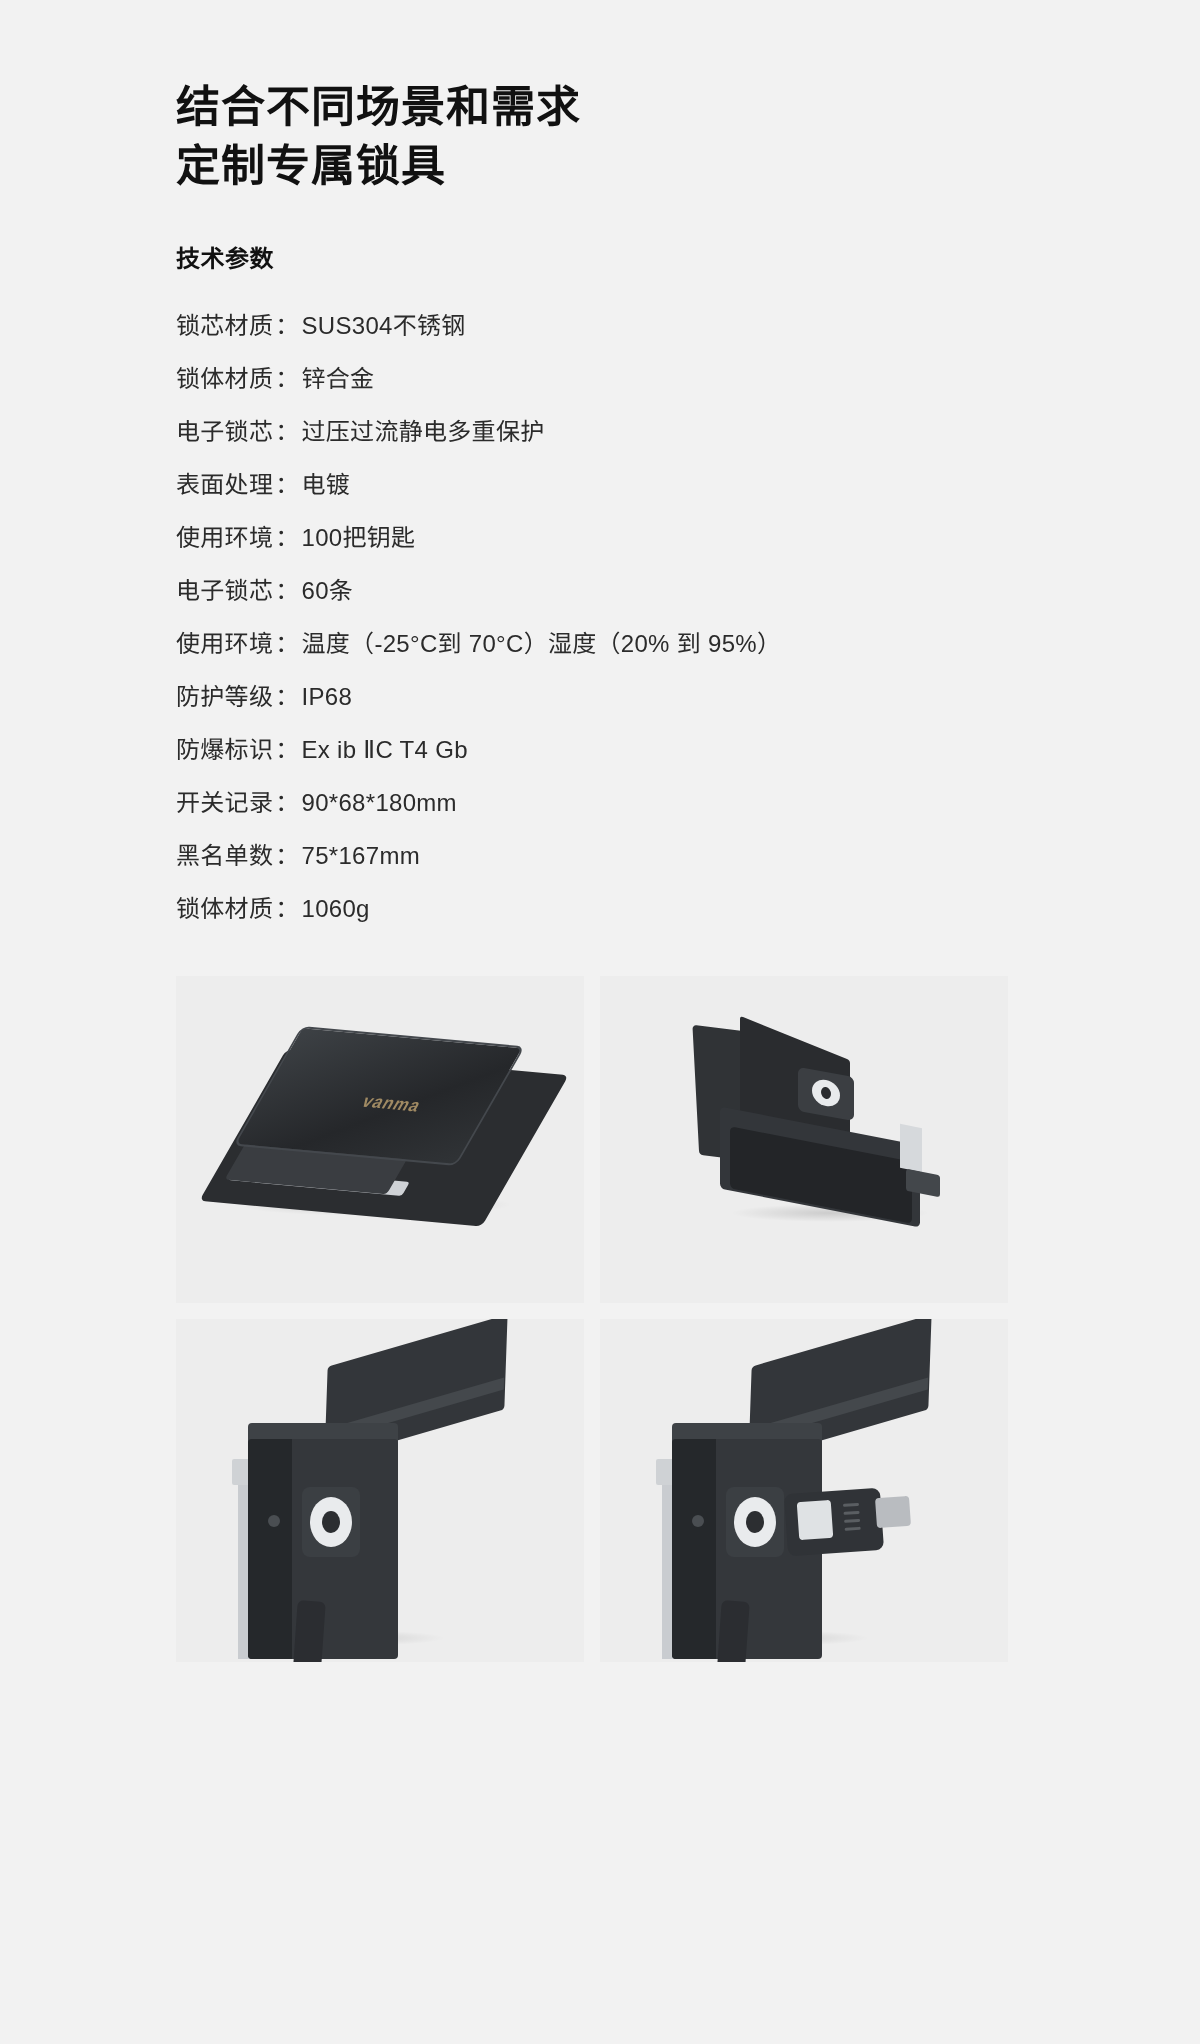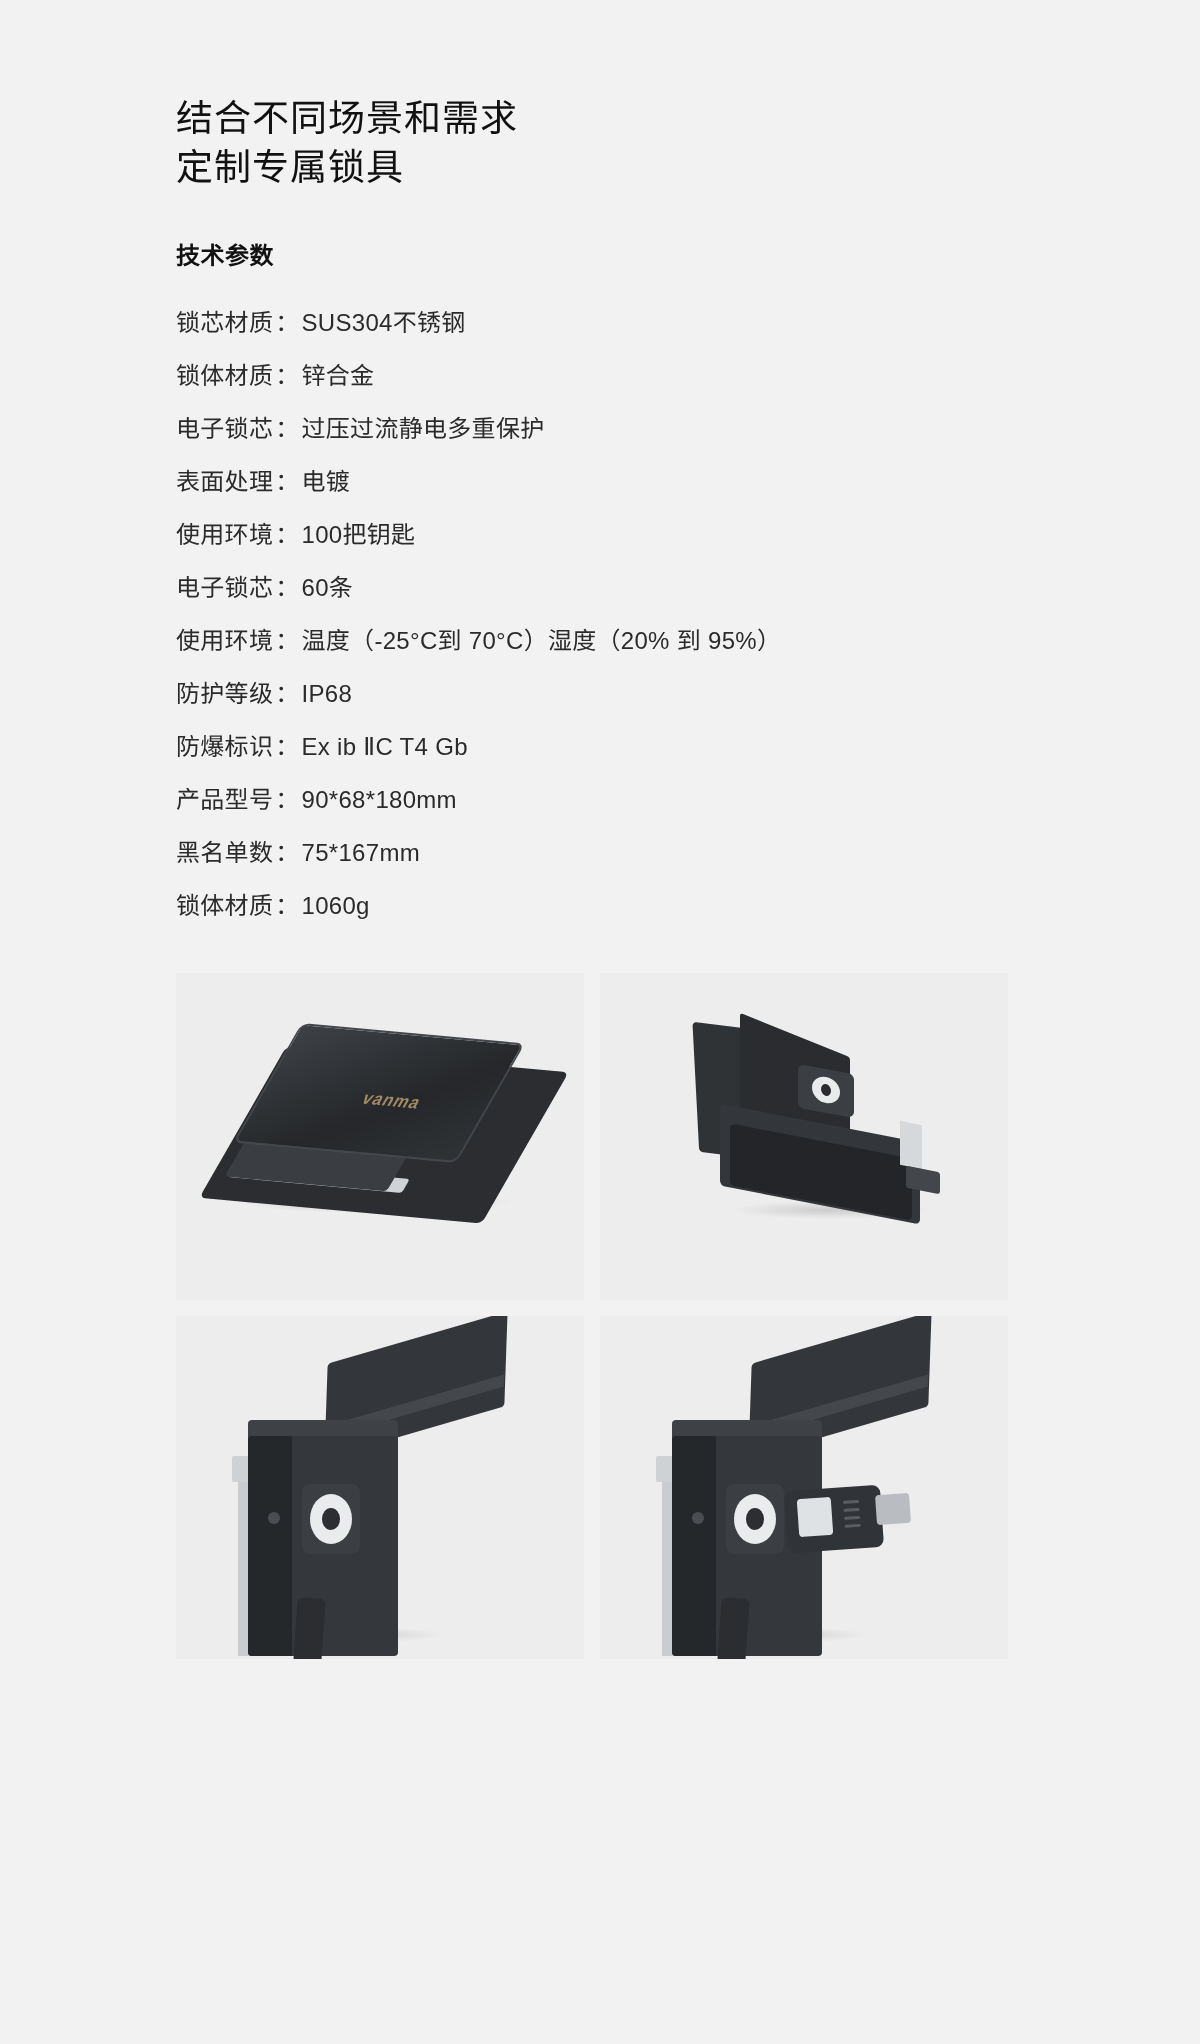--- a/index.html
+++ b/index.html
@@ -22,26 +22,26 @@
     padding: 78px 0 0 0;
     position: relative;
   }
   .content {
     margin-left: 176px;
     width: 880px;
   }
 
   
   .headline {
-    font-size: 37px;
-    font-weight: 400;
+    font-size: 44px;
+    font-weight: 700;
     line-height: 1.33;
     letter-spacing: 1px;
     color: #111;
-    margin: 16px 0 44px 0;
+    margin: 0 0 44px 0;
   }
   .headline .line {
     display: block;
     white-space: nowrap;
   }
 
   
   .spec-title {
     font-size: 24px;
     font-weight: 700;
@@ -393,21 +393,21 @@
       <li class="spec-row">
         <span class="k">使用环境</span><span class="sep">：</span><span class="v">温度（-25°C到 70°C）湿度（20% 到 95%）</span>
       </li>
       <li class="spec-row">
         <span class="k">防护等级</span><span class="sep">：</span><span class="v">IP68</span>
       </li>
       <li class="spec-row">
         <span class="k">防爆标识</span><span class="sep">：</span><span class="v">Ex ib ⅡC T4 Gb</span>
       </li>
       <li class="spec-row">
-        <span class="k">产品型号</span><span class="sep">：</span><span class="v">90*68*180mm</span>
+        <span class="k">开关记录</span><span class="sep">：</span><span class="v">90*68*180mm</span>
       </li>
       <li class="spec-row">
         <span class="k">黑名单数</span><span class="sep">：</span><span class="v">75*167mm</span>
       </li>
       <li class="spec-row">
         <span class="k">锁体材质</span><span class="sep">：</span><span class="v">1060g</span>
       </li>
     </ul>
 
   </div>

